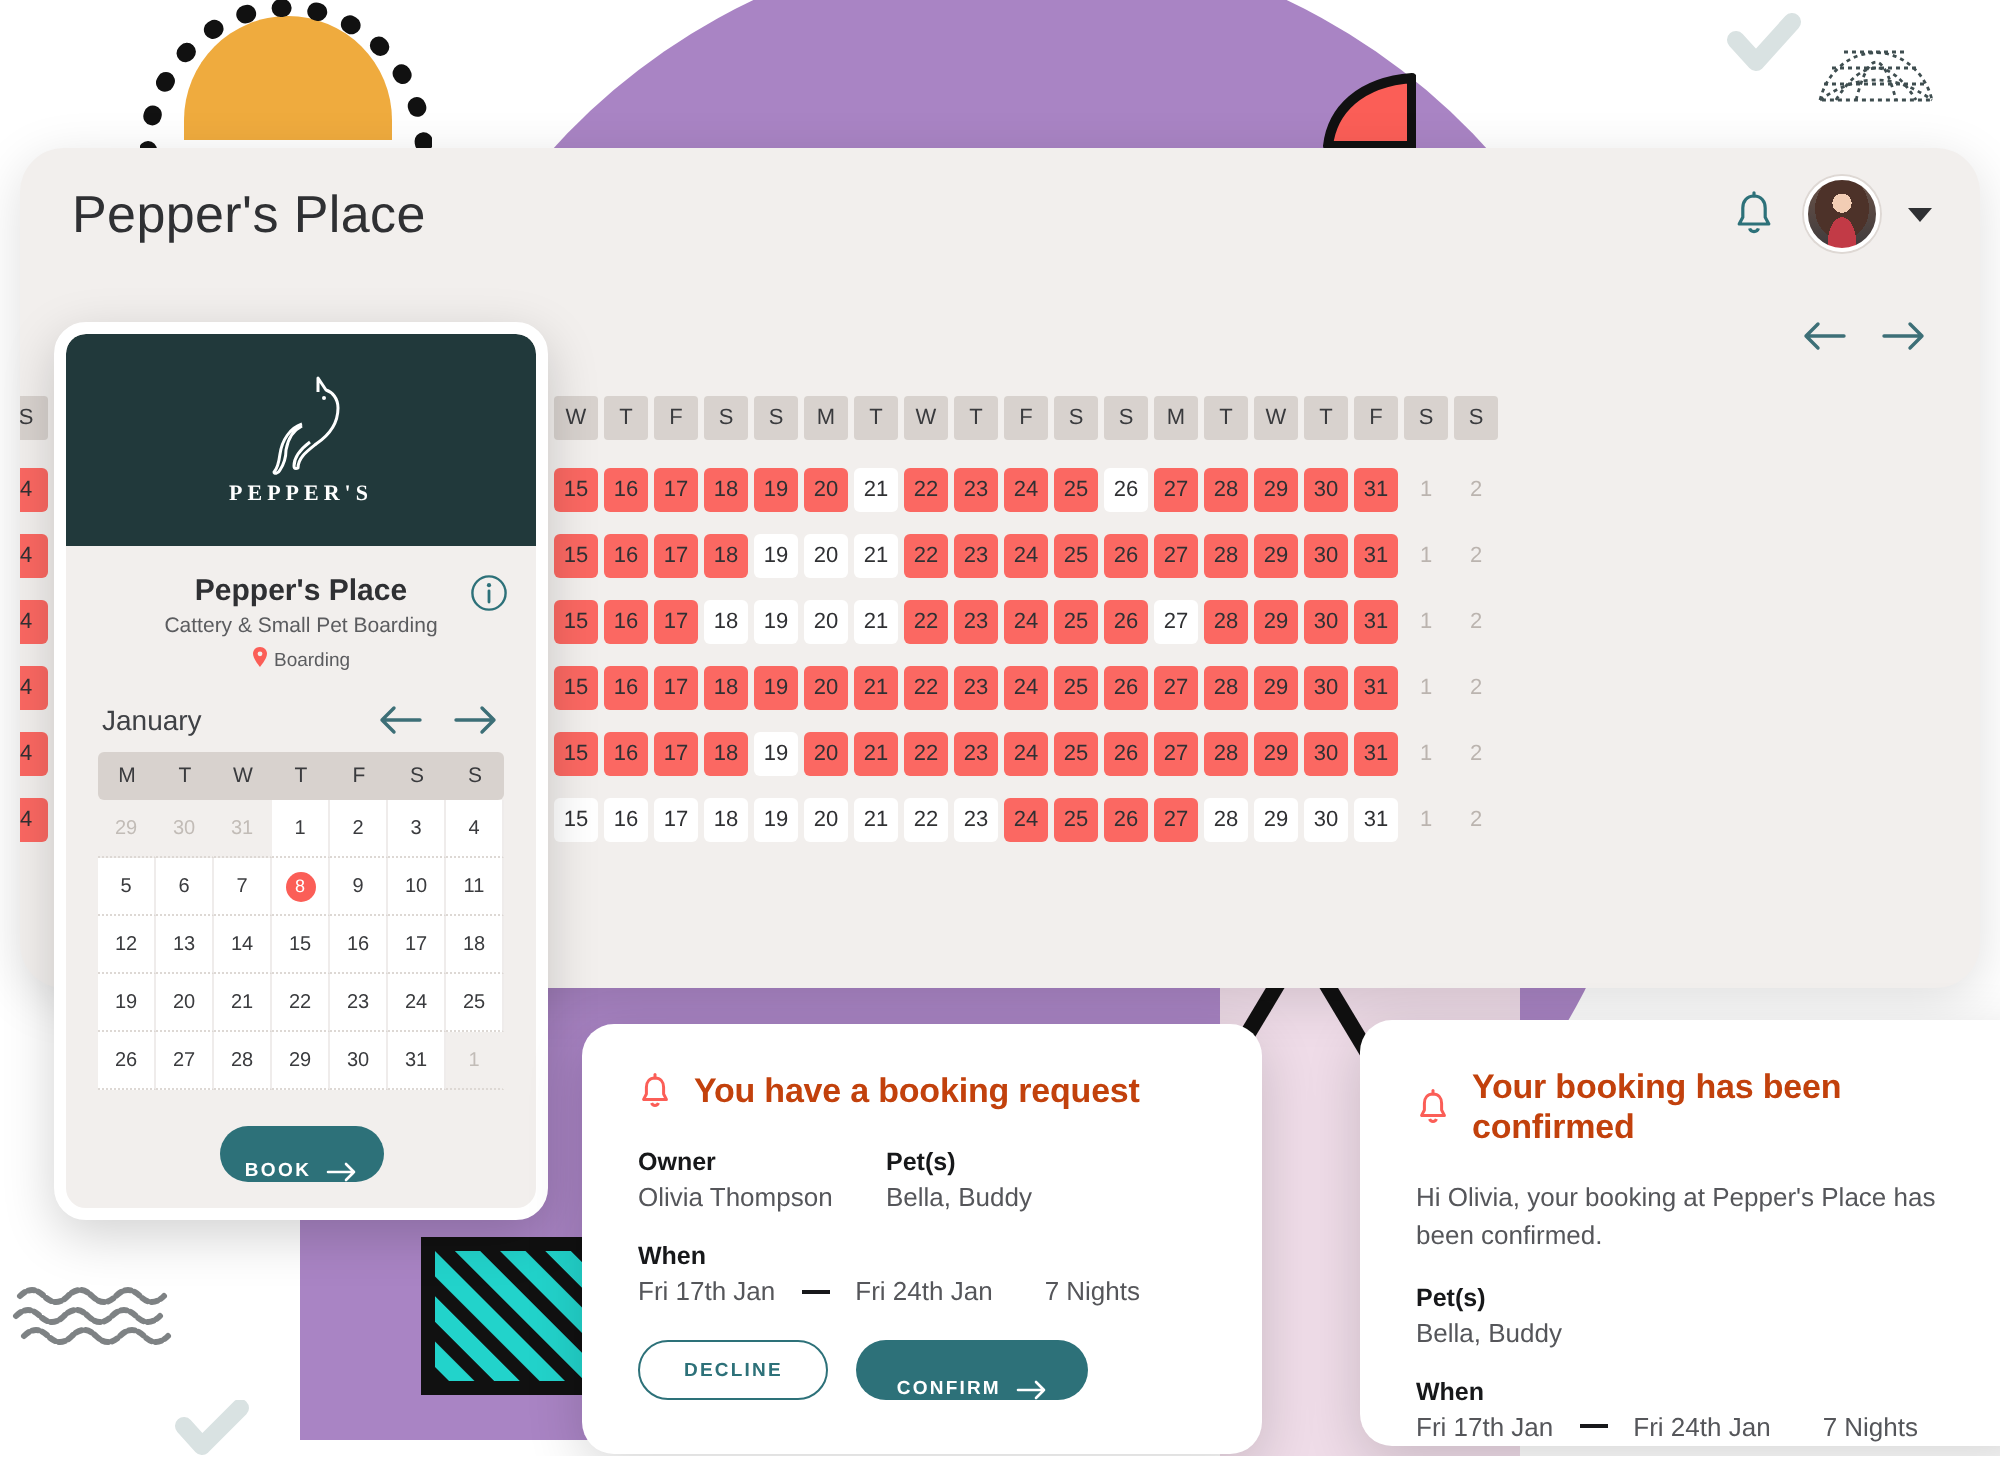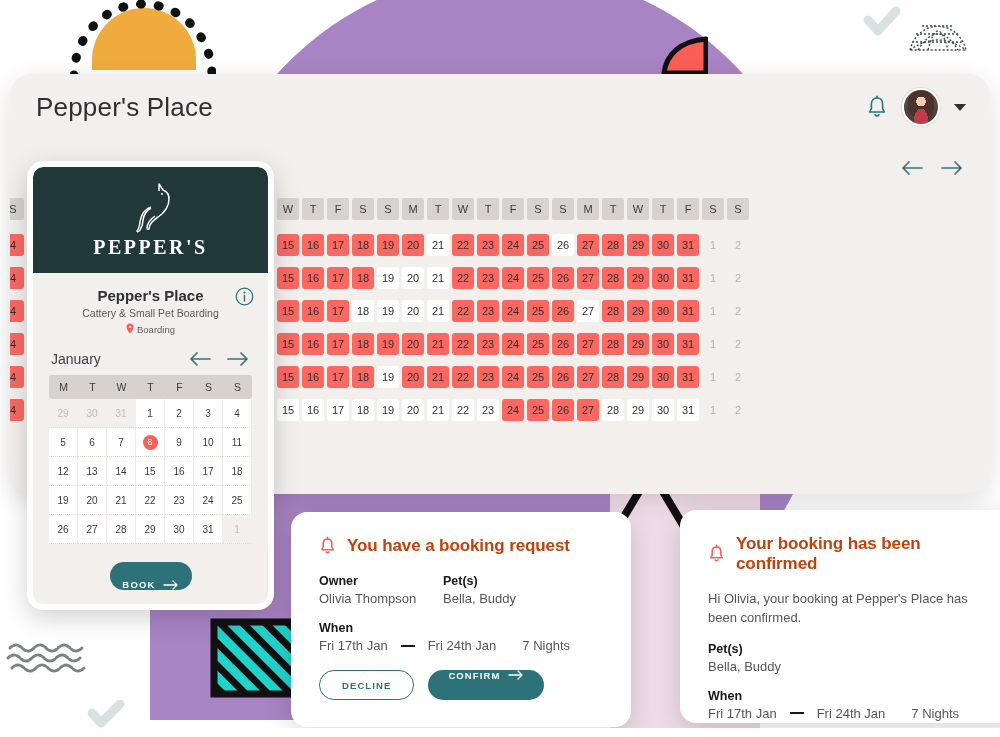--- a/index.html
+++ b/index.html
@@ -110,21 +110,21 @@
     overflow: hidden;
   }
   .card-hero {
     height: 106px; background: #21393b;
     display: flex; flex-direction: column; align-items: center; justify-content: center;
     border-radius: 10px 10px 0 0;
   }
   .cat-logo { width: 44px; height: 52px; }
   .hero-word {
     color: #fff; font-family: "Liberation Serif", serif; font-weight: 700;
-    font-size: 20px; letter-spacing: 2.5px; margin-top: 2px;
+    font-size: 11px; letter-spacing: 2.5px; margin-top: 2px;
   }
   .card-body { padding: 14px 16px 0; position: relative; }
   .biz-name { text-align: center; font-size: 15px; font-weight: 700; color: #2f3033; }
   .biz-sub  { text-align: center; font-size: 10.5px; color: #5b5c5f; margin-top: 3px; }
   .biz-loc  { text-align: center; font-size: 9.5px; color: #5b5c5f; margin-top: 4px; }
   .pin { display:inline-block; width:8px;height:11px; vertical-align:-1px; margin-right:3px;}
   .info-i {
     position: absolute; right: 14px; top: 14px; width: 19px; height: 19px;
   }
   .month-row {
@@ -185,21 +185,21 @@
   .btn-decline {
     height: 30px; padding: 0 22px; border-radius: 16px; background: #fff;
     border: 1.4px solid #2d7179; color: #2d7179;
     font-size: 9.5px; font-weight: 700; letter-spacing: 1.1px; cursor: pointer;
     display:flex;align-items:center;justify-content:center;
     font-family: "Liberation Sans", sans-serif;
   }
   .btn-confirm {
     height: 30px; padding: 0 20px; border-radius: 16px; background: #2d7179;
     border: none; color: #fff; font-size: 9.5px; font-weight: 700; letter-spacing: 1.1px;
-    cursor: pointer; display:flex;align-items:flex-start;justify-content:center;gap:8px;
+    cursor: pointer; display:flex;align-items:flex-end;justify-content:center;gap:8px;
     font-family: "Liberation Sans", sans-serif;
   }
   .notif-body { font-size: 13px; color: #55565a; margin-top: 16px; line-height: 1.45; }
 </style>
 </head>
 <body>
 
 <div id="stage">
 
   <div class="deco purple-blob"></div>

